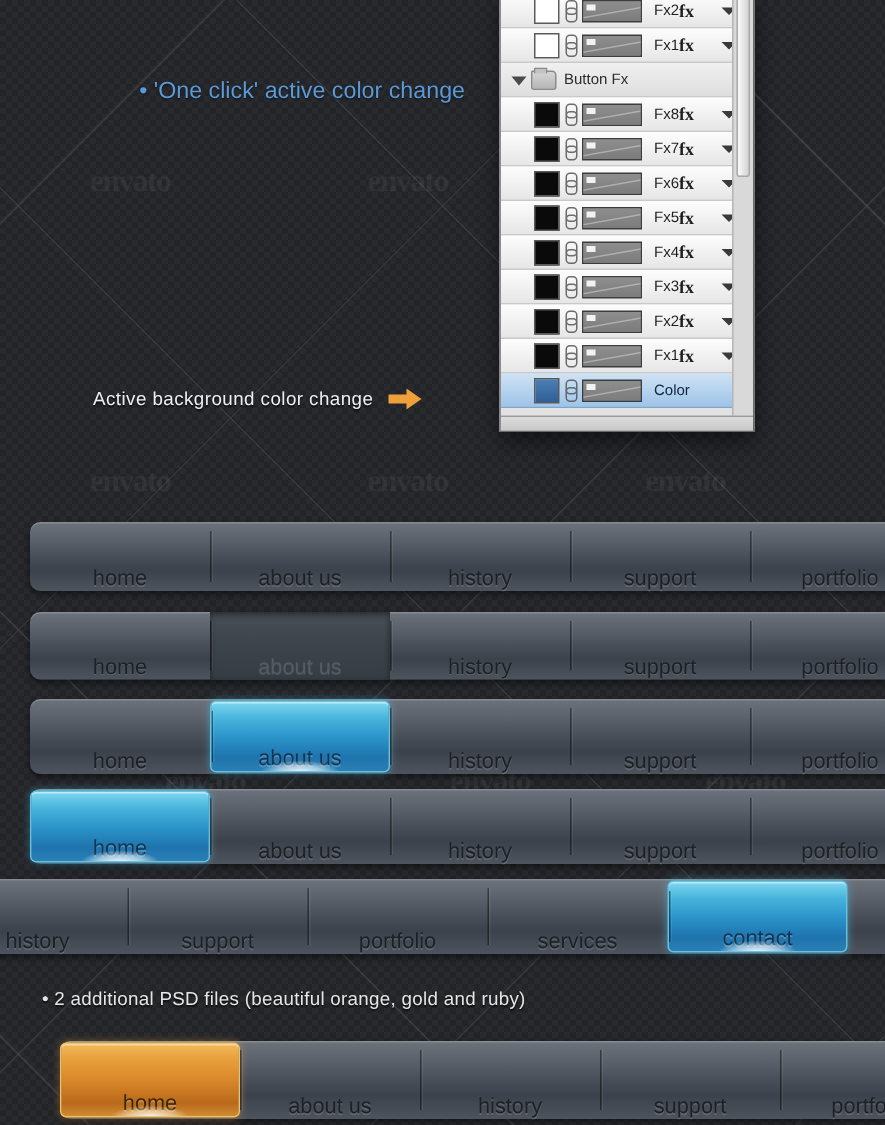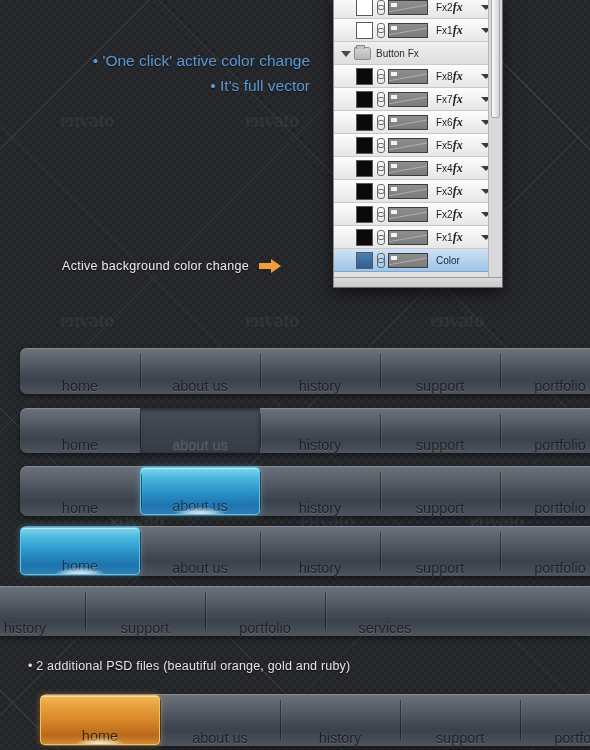--- a/index.html
+++ b/index.html
@@ -229,21 +229,20 @@
     flex: 1;
     font-size: 10px;
     color: #1e1e1e;
     margin-left: 8px;
     white-space: nowrap;
   }
   .layer-row.selected .layer-name { color: #10273d; }
 
   .fx-label {
     font-family: "Liberation Serif", serif;
-    font-style: italic;
     font-weight: bold;
     font-size: 12px;
     color: #1e1e1e;
     margin-right: 18px;
   }
   .caret-down {
     width: 0; height: 0; flex: none;
     border-left: 5px solid transparent;
     border-right: 5px solid transparent;
     border-top: 5px solid #3a3a3a;
@@ -366,21 +365,20 @@
       <div class="wm-text" style="left: 110px; top: 508px;">envato</div>
       <div class="wm-text" style="left: 300px; top: 508px;">envato</div>
       <div class="wm-text" style="left: 470px; top: 508px;">envato</div>
       <div class="wm-text" style="left: 130px; top: 700px;">envato</div>
       <div class="wm-text" style="left: 310px; top: 700px;">envato</div>
       <div class="wm-text" style="left: 470px; top: 700px;">envato</div>
     </div>
 
   <div class="bullets" id="bullets">
       <div>• 'One click' active color change</div>
-      <div>• It's full vector</div>
     </div>
 
   <div class="callout">
     <span class="ctext">Active background color change</span>
     <span class="arrow-icon"></span>
   </div>
 
   <div class="layers-panel">
     <div class="lp-scroll" id="layer-rows">
         <div class="layer-row">
@@ -556,20 +554,23 @@
         </div>
         <div class="nav-item">
           <span>support</span>
         </div>
         <div class="nav-item">
           <span>portfolio</span>
         </div>
         <div class="nav-item">
           <span>services</span>
         </div>
+        <div class="nav-item active-blue">
+          <span>contact</span>
+        </div>
       </div>
       <div class="navbar fullwidth" style="top: 694px; height: 52px; left: 40px; width: 582px; border-radius: 7px;">
         <div class="nav-item active-orange">
           <span>home</span>
         </div>
         <div class="nav-item">
           <span>about us</span>
         </div>
         <div class="nav-item">
           <span>history</span>

